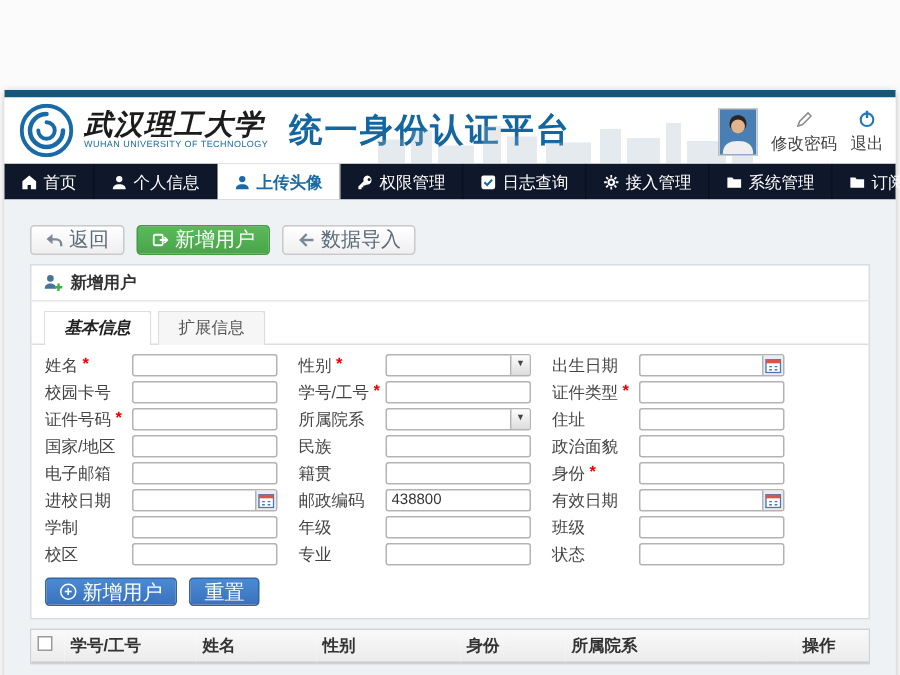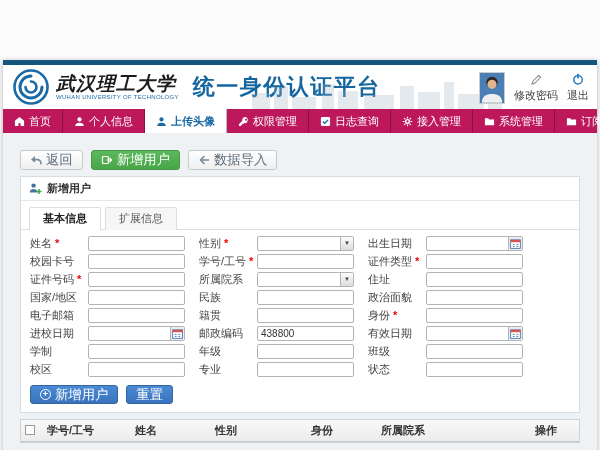--- a/index.html
+++ b/index.html
@@ -16,42 +16,42 @@
   .logo { margin-left:10px; flex:0 0 auto; }
   .uni { margin-left:7px; line-height:1.05; }
   .uni-cn { font-family:"DejaVu Serif","Liberation Serif",serif; font-style:italic; font-weight:bold;
     font-size:19px; color:#1c1c1c; letter-spacing:1px; white-space:nowrap; }
   .uni-en { font-size:6px; color:#1a6aa5; letter-spacing:.3px; }
   .platform { margin-left:14px; font-size:22px; font-weight:bold; color:#1366a0; letter-spacing:1.5px; white-space:nowrap; }
   .hdr-right { position:absolute; right:8px; top:7px; display:flex; align-items:center; gap:9px; z-index:2; }
   .avatar { width:26px; height:32px; border:1px solid #ccc; background:#4a7fb5; display:block; }
   .hdr-link { display:inline-flex; align-items:center; gap:3px; color:#444; cursor:pointer; white-space:nowrap;flex-direction:column; }
 
-  .nav { display:flex; height:24px; background:#be185d; }
+  .nav { display:flex; height:24px; background:#0f172a; }
   .nav-item { display:flex; align-items:center; gap:4px; padding:0 11px; color:#fff;
     border-right:1px solid rgba(0,0,0,.28); cursor:pointer; white-space:nowrap; }
   .nav-item.active { background:#fff; color:#1a6aa5; font-weight:bold; }
   .nav-ico { display:inline-flex; }
 
   .content { position:absolute; top:73px; left:0; right:0; bottom:0; background:#eef2f5; padding:17px; overflow:hidden; }
 
   .toolbar { display:flex; gap:8px; margin-bottom:6px; }
   .btn { display:inline-flex; align-items:center; gap:4px; height:20px; padding:0 9px;
     border:1px solid #c9c9c9; border-radius:3px; background:linear-gradient(#fff,#efefef);
     color:#5a6b7a; cursor:pointer; white-space:nowrap; }
   .btn.green { background:linear-gradient(#5cb85c,#48a648); border-color:#459a45; color:#fff; }
   .btn.blue  { background:linear-gradient(#4a8ad4,#3a72bd); border-color:#33659f; color:#fff; height:19px; }
 
   .panel { background:#fff; border:1px solid #d8dde2; }
   .panel-title { display:flex; align-items:center; gap:5px; padding:4px 8px; font-weight:bold;
     color:#333; border-bottom:1px solid #e6e6e6; }
   .tabs { display:flex; gap:4px; padding:5px 8px 0; border-bottom:1px solid #ddd; }
   .tab { padding:3px 13px 4px; background:#f6f6f6; border:1px solid #ddd; border-bottom:none;
     color:#555; cursor:pointer; position:relative; top:1px; border-radius:2px 2px 0 0; }
-  .tab.active { background:#fff; font-weight:bold; color:#222; }
+  .tab.active { background:#fff; font-weight:bold; color:#222;font-style:italic; }
 
   .form-grid { display:grid; grid-template-columns:1fr 1fr 1fr; row-gap:2px; padding:5px 42px 3px 9px; }
   .field { display:flex; align-items:center; height:16px; }
   .f-label { flex:0 0 58px; color:#444; display:flex; align-items:center; }
   .req { color:#ee0000; margin-left:3px; font-weight:bold; }
   .ctrl { position:relative; width:97px; height:15px; }
   .ctrl input { width:100%; height:15px; border:1px solid #b3b3b3; border-radius:2px;
     font-size:10px; padding:0 3px; font-family:inherit; color:#333; outline:none; }
   .ctrl.is-date input { padding-right:16px; }
   .sel-arrow { position:absolute; right:1px; top:1px; width:13px; height:13px;

